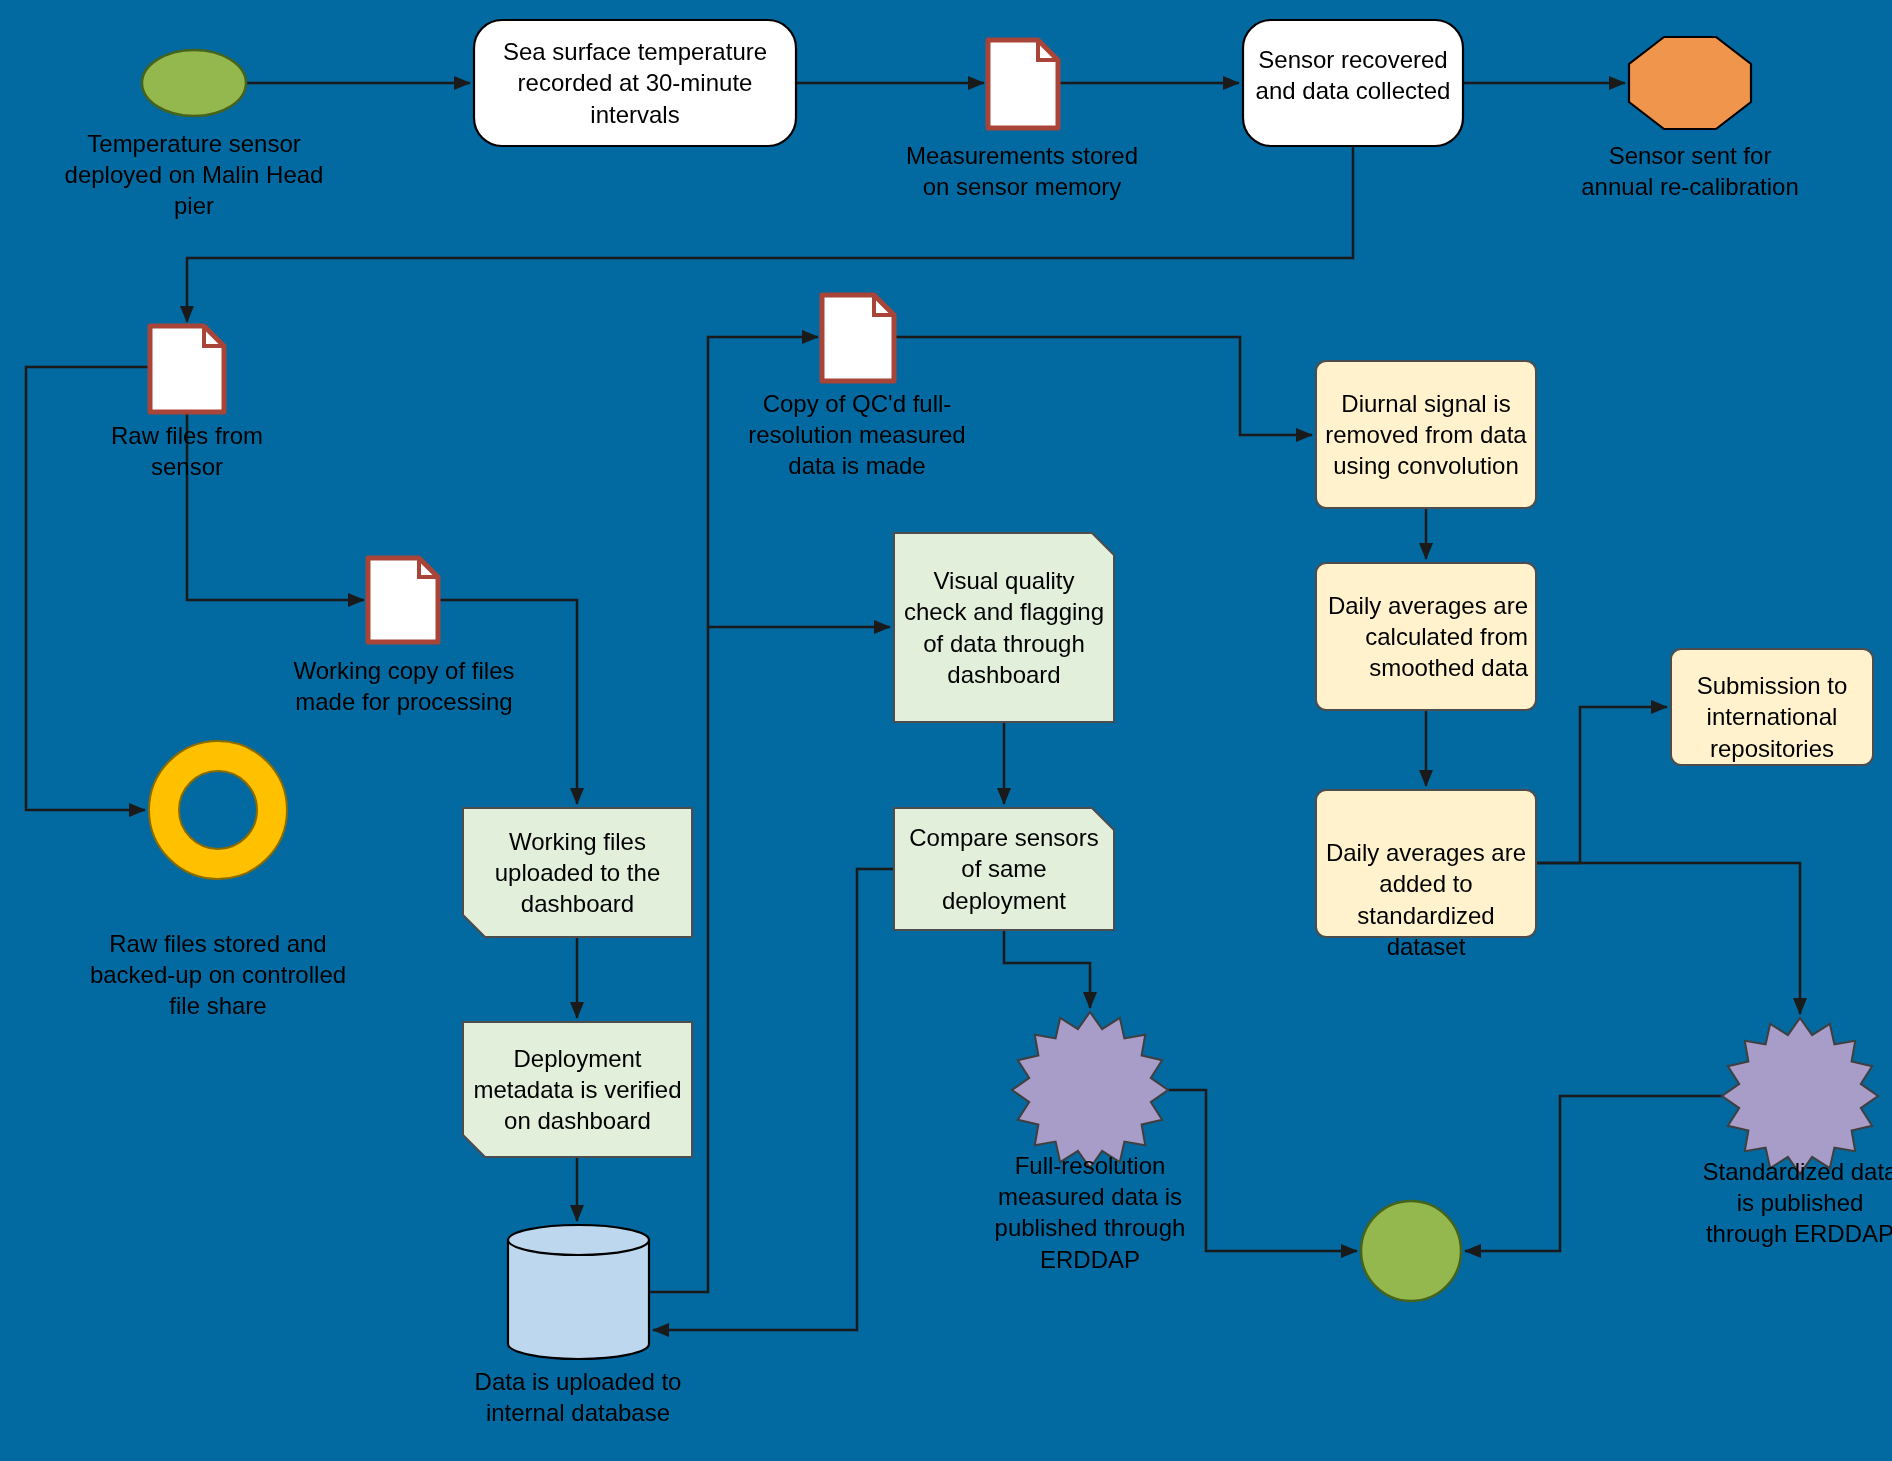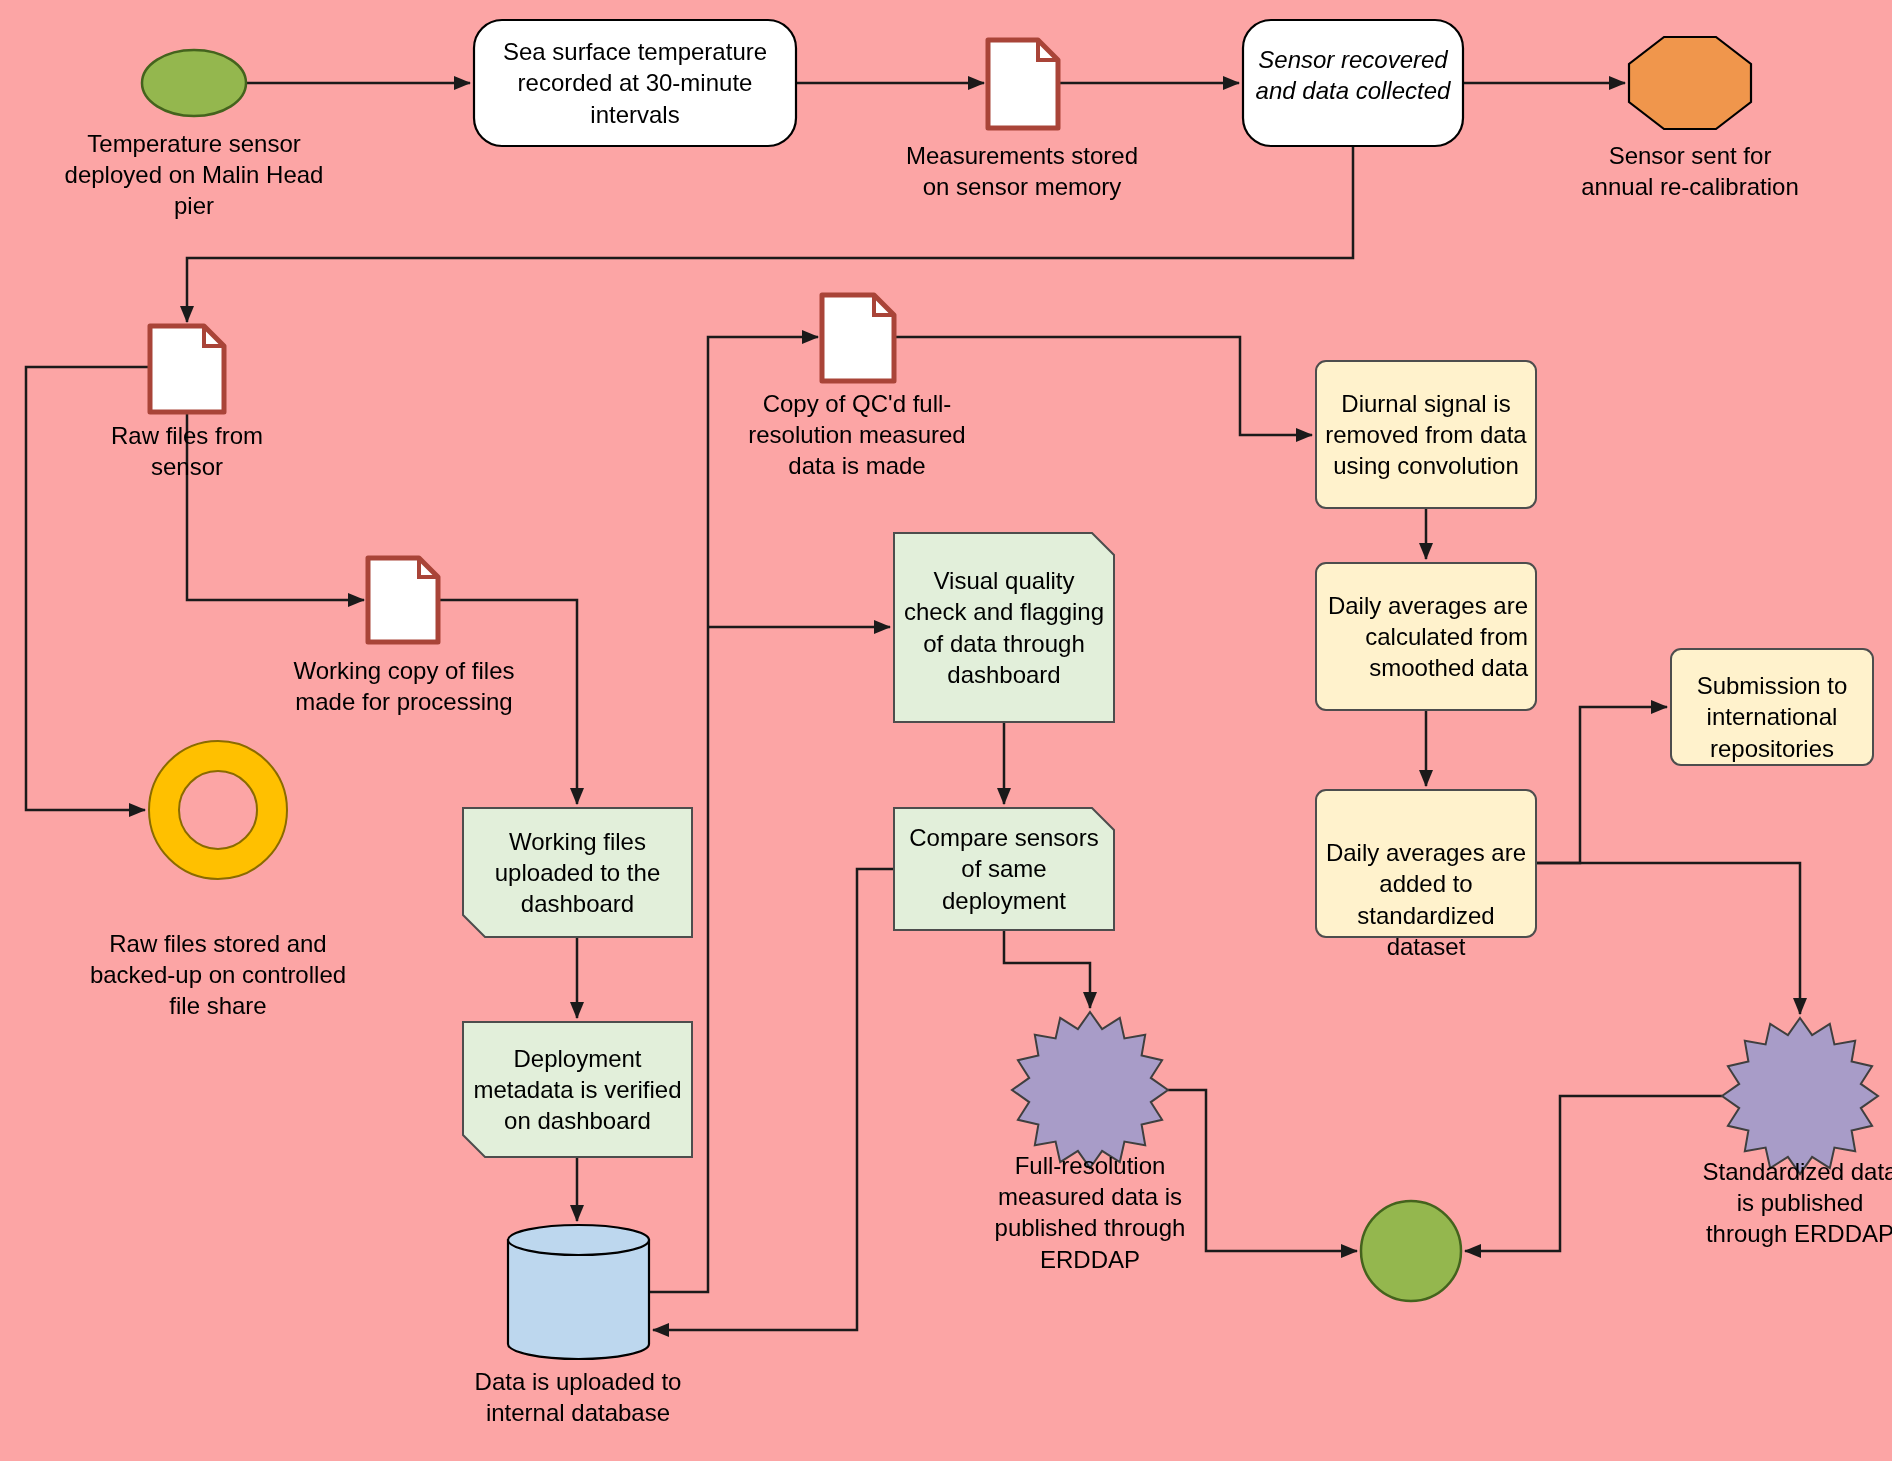--- a/index.html
+++ b/index.html
@@ -1,16 +1,16 @@
 <!DOCTYPE html>
 <html><head>
 <meta charset="utf-8">
 <style>
   html,body{margin:0;padding:0;background:#ffffff;}
-  .canvas{position:relative;width:1892px;height:1461px;overflow:hidden;background:#fca5a5;
+  .canvas{position:relative;width:1892px;height:1461px;overflow:hidden;background:#0369a1;
           font-family:"Liberation Sans",sans-serif;}
   .layer{position:absolute;left:0;top:0;}
   .conn{fill:none;stroke:#1a1a1a;stroke-width:2.5;marker-end:url(#arrow);}
   .lbl{position:absolute;color:#000;font-size:24px;line-height:1.3;text-align:center;}
   .in{display:flex;align-items:center;justify-content:center;box-sizing:border-box;padding:6px 8px;}
 </style>
 </head>
 <body>
 
 <div class="canvas">
@@ -98,21 +98,21 @@
   <rect x="1316" y="563" width="220" height="147" rx="10" fill="#FFF2CC" stroke="#4d4d4d" stroke-width="2"></rect>
   <rect x="1316" y="790" width="220" height="147" rx="10" fill="#FFF2CC" stroke="#4d4d4d" stroke-width="2"></rect>
   <rect x="1671" y="649" width="202" height="116" rx="10" fill="#FFF2CC" stroke="#4d4d4d" stroke-width="2"></rect>
 
   <polygon class="star" fill="#A89CC8" stroke="#3f3f3f" stroke-width="2" points="1800.0,1018.0 1812.1,1035.2 1829.8,1023.9 1834.4,1044.4 1855.2,1040.8 1851.6,1061.6 1872.1,1066.2 1860.8,1083.9 1878.0,1096.0 1860.8,1108.1 1872.1,1125.8 1851.6,1130.4 1855.2,1151.2 1834.4,1147.6 1829.8,1168.1 1812.1,1156.8 1800.0,1174.0 1787.9,1156.8 1770.2,1168.1 1765.6,1147.6 1744.8,1151.2 1748.4,1130.4 1727.9,1125.8 1739.2,1108.1 1722.0,1096.0 1739.2,1083.9 1727.9,1066.2 1748.4,1061.6 1744.8,1040.8 1765.6,1044.4 1770.2,1023.9 1787.9,1035.2"></polygon>
 
   <circle cx="1411" cy="1251" r="50" fill="#94B74E" stroke="#44631D" stroke-width="2.5"></circle>
 </svg>
 
 <div class="lbl in" style="left:474px;top:20px;width:322px;height:126px;">Sea surface temperature recorded at 30-minute intervals</div>
-<div class="lbl in" style="left:1243px;top:20px;width:220px;height:110px;font-style:italic;">Sensor recovered and data collected</div>
+<div class="lbl in" style="left:1243px;top:20px;width:220px;height:110px;">Sensor recovered and data collected</div>
 <div class="lbl in" style="left:463px;top:808px;width:229px;height:129px;">Working files uploaded to the dashboard</div>
 <div class="lbl in" style="left:463px;top:1022px;width:229px;height:135px;">Deployment metadata is verified on dashboard</div>
 <div class="lbl in" style="left:894px;top:533px;width:220px;height:189px;">Visual quality check and flagging of data through dashboard</div>
 <div class="lbl in" style="left:894px;top:808px;width:220px;height:122px;">Compare sensors of same deployment</div>
 <div class="lbl in" style="left:1316px;top:361px;width:220px;height:147px;">Diurnal signal is removed from data using convolution</div>
 <div class="lbl in" style="left:1316px;top:563px;width:220px;height:147px;text-align:right;">Daily averages are calculated from smoothed data</div>
 <div class="lbl in" style="left:1316px;top:790px;width:220px;height:147px;margin-top:36px;">Daily averages are added to standardized dataset</div>
 <div class="lbl in" style="left:1671px;top:649px;width:202px;height:136px;">Submission to international repositories</div>
 
 <div class="lbl" style="left:64px;top:128px;width:260px;">Temperature sensor deployed on Malin Head pier</div>

